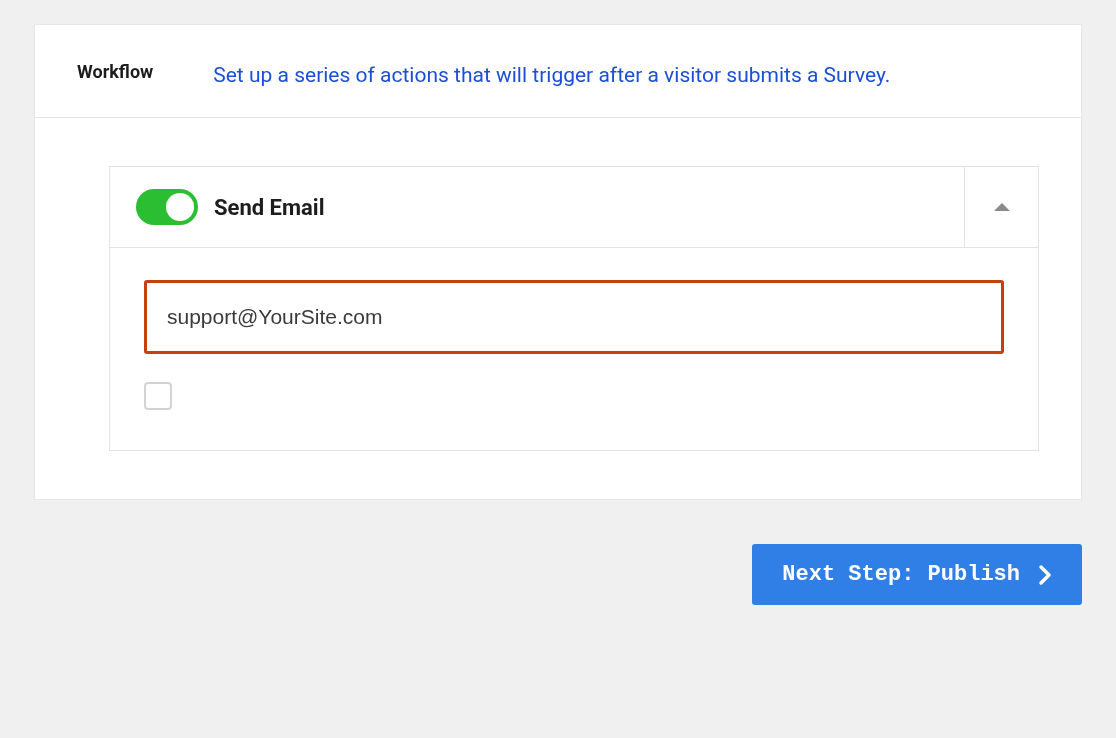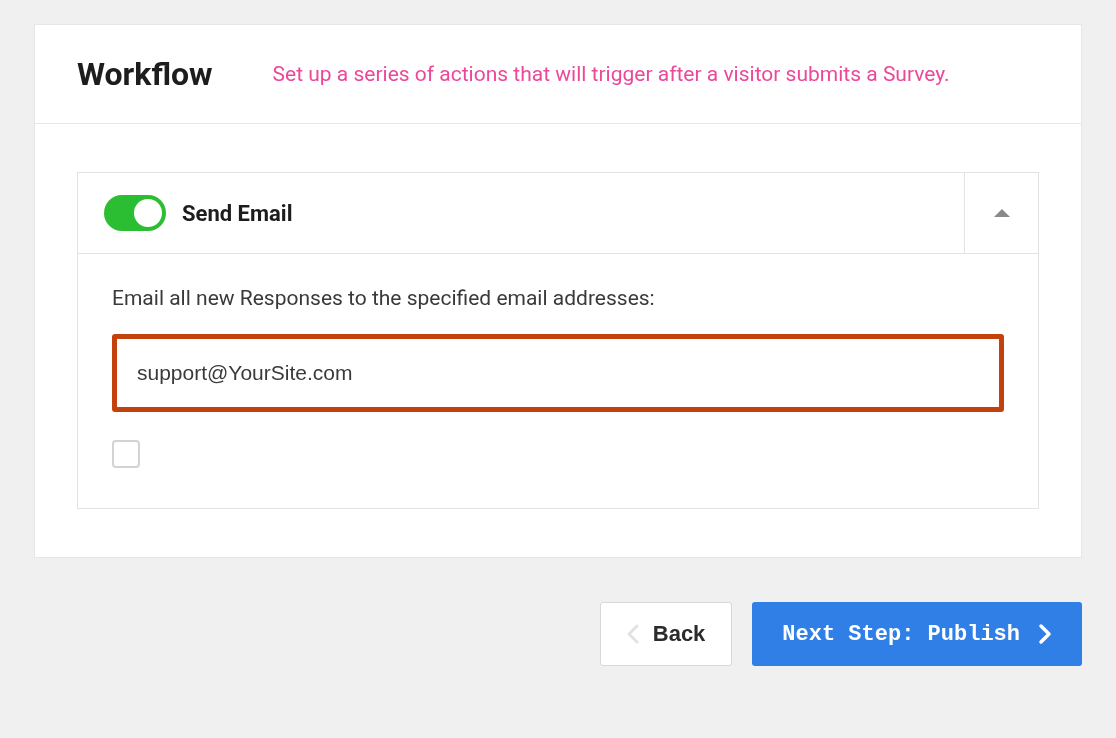--- a/index.html
+++ b/index.html
@@ -13,34 +13,36 @@
       background: #fff;
       border: 1px solid #e6e6e7;
     }
     .panel-header {
       display: flex;
       align-items: center;
       padding: 30px 42px;
       border-bottom: 1px solid #e6e6e7;
     }
     .panel-title {
-      font-size: 32px;
+      font-size: 18px;
       font-weight: 700;
       color: #1d1d1d;
       margin-right: 60px;
     }
     .panel-subtitle {
       font-size: 21px;
-      color: #ec4899;
+      color: #1d4ed8;
+      margin-top: 8px;
     }
     .panel-body {
       padding: 48px 42px;
     }
     .action-card {
       border: 1px solid #e3e3e4;
+      margin-left: 32px;
     }
     .action-head {
       display: flex;
       align-items: center;
       padding: 22px 26px;
       border-bottom: 1px solid #e3e3e4;
       position: relative;
     }
     .toggle {
       width: 62px;
@@ -91,21 +93,21 @@
     .desc {
       font-size: 21px;
       color: #3a3a3a;
       margin-bottom: 24px;
     }
     .email-input {
       width: 100%;
       padding: 22px 20px;
       font-size: 21px;
       color: #3a3a3a;
-      border: 5px solid #c2410c;
+      border: 3px solid #c2410c;
       border-radius: 3px;
       outline: none;
     }
     .check-row {
       display: flex;
       align-items: center;
       margin-top: 28px;
     }
     .checkbox {
       width: 28px;
@@ -173,39 +175,30 @@
       <div class="action-head">
         <div class="toggle">
           <div class="toggle-knob"></div>
         </div>
         <div class="action-title">Send Email</div>
         <div class="collapse-cell">
           <div class="chevron-up"></div>
         </div>
       </div>
       <div class="action-body">
-        <div class="desc">Email all new Responses to the specified email addresses:</div>
         <input type="text" class="email-input" value="support@YourSite.com" style="">
         <div class="check-row">
           <div class="checkbox"></div>
         </div>
       </div>
     </div>
   </div>
 </div>
 
 <div class="footer">
-  <button class="btn btn-back">
-    <span class="back-chevron">
-      <svg width="12" height="20" viewBox="0 0 12 20">
-          <path d="M10 2 L2 10 L10 18" stroke="#e2e2e3" stroke-width="3" fill="none" stroke-linecap="round" stroke-linejoin="round"></path>
-        </svg>
-    </span>
-    <span>Back</span>
-  </button>
   <button class="btn btn-next">
     <span>Next Step: Publish</span>
     <span class="next-chevron">
       <svg width="14" height="22" viewBox="0 0 14 22">
           <path d="M3 3 L11 11 L3 19" stroke="#ffffff" stroke-width="3.5" fill="none" stroke-linecap="round" stroke-linejoin="round"></path>
         </svg>
     </span>
   </button>
 </div>
 

